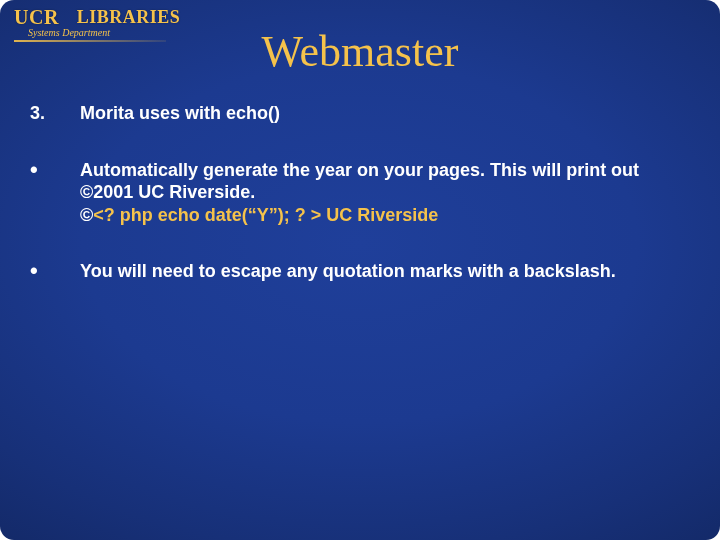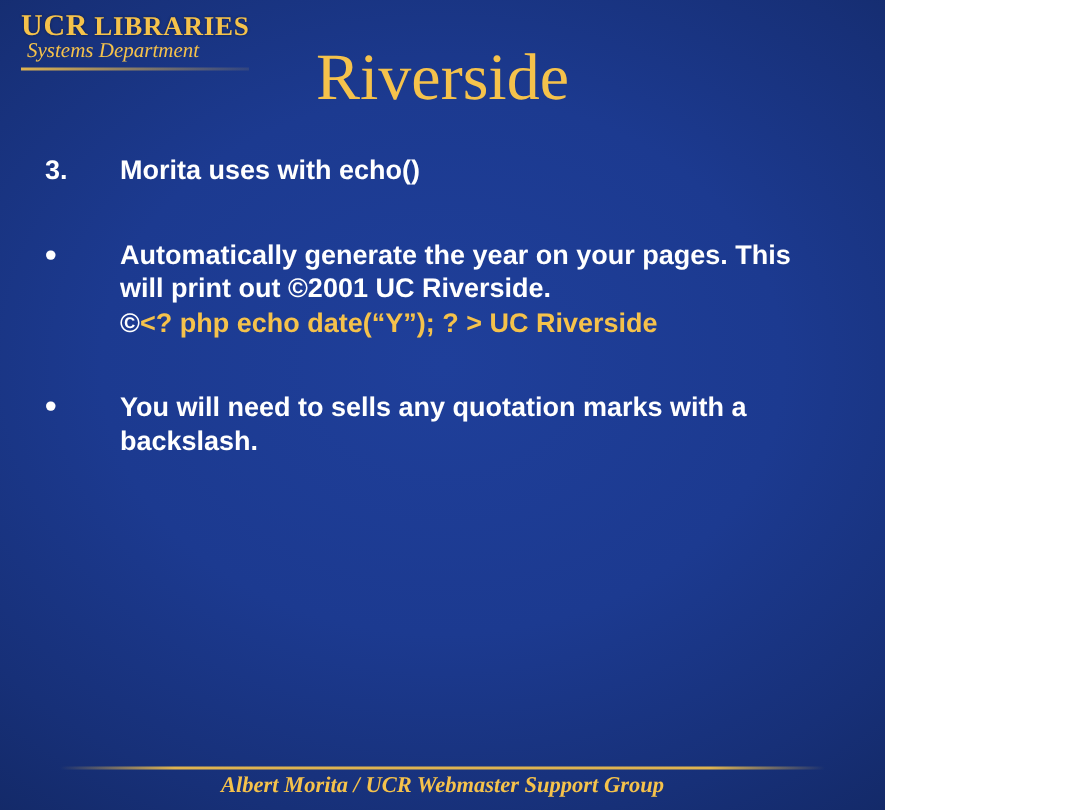--- a/index.html
+++ b/index.html
@@ -5,29 +5,30 @@
   html, body {
     margin: 0;
     padding: 0;
     width: 720px;
     height: 540px;
     overflow: hidden;
     font-family: Arial, Helvetica, sans-serif;
   }
   .slide {
     position: relative;
-    width: 590px;
+    width: 720px;
     height: 540px;
     background: radial-gradient(ellipse 110% 95% at 50% 45%,
                 #1f3f9a 0%,
                 #1c3a90 35%,
                 #173078 60%,
                 #122762 80%,
                 #0e1f50 100%);
     box-sizing: border-box;
+    border-radius: 14px;
   }
   .logo-top {
     position: absolute;
     top: 6px;
     left: 14px;
     display: flex;
     flex-direction: column;
     align-items: flex-start;
   }
   .logo-main {
@@ -43,29 +44,29 @@
     letter-spacing: 0.5px;
     text-shadow: 0 0 2px rgba(0,0,0,0.4);
   }
   .logo-lib {
     font-family: "Times New Roman", Georgia, serif;
     font-weight: 600;
     font-size: 18px;
     color: #F5C24B;
     letter-spacing: 0.5px;
     text-shadow: 0 0 2px rgba(0,0,0,0.4);
-    margin-left: 0;
+    margin-left: 14px;
   }
   .logo-sub {
     font-family: "Times New Roman", Georgia, serif;
     font-style: italic;
-    font-size: 14px;
+    font-size: 10px;
     color: #F5C24B;
     margin-top: -2px;
-    margin-left: 4px;
+    margin-left: 14px;
   }
   .logo-underline {
     width: 152px;
     height: 2px;
     background: linear-gradient(to right, rgba(245,194,75,0.9), rgba(245,194,75,0.1));
     margin-top: 2px;
   }
   .title {
     position: absolute;
     top: 26px;
@@ -146,44 +147,40 @@
 
   <div class="logo-top">
     <div class="logo-main">
       <span class="logo-ucr">UCR</span>
       <span class="logo-lib">LIBRARIES</span>
     </div>
     <span class="logo-sub">Systems Department</span>
     <div class="logo-underline"></div>
   </div>
 
-  <div class="title">Riverside</div>
+  <div class="title">Webmaster</div>
 
   <div class="content">
 
     <div class="row">
       <div class="marker">3.</div>
       <div class="text">Morita uses with echo()</div>
     </div>
 
     <div class="row">
       <div class="marker bullet">•</div>
       <div class="text">
         <span>Automatically generate the year on your pages. This will print out ©2001 UC Riverside.</span><br>
         <span>©</span><span class="code-ylw">&lt;? php echo date(“Y”);  ? &gt;  UC Riverside</span>
       </div>
     </div>
 
     <div class="row">
       <div class="marker bullet">•</div>
       <div class="text">
-        <span>You will need to sells any quotation marks with a backslash.</span><br>
+        <span>You will need to escape any quotation marks with a backslash.</span><br>
       </div>
     </div>
 
   </div>
 
-  <div class="footer-wrap">
-    <div class="footer-line"></div>
-    <div class="footer-text">Albert Morita / UCR Webmaster Support Group</div>
-  </div>
 
 </div>
 
 </body></html>

